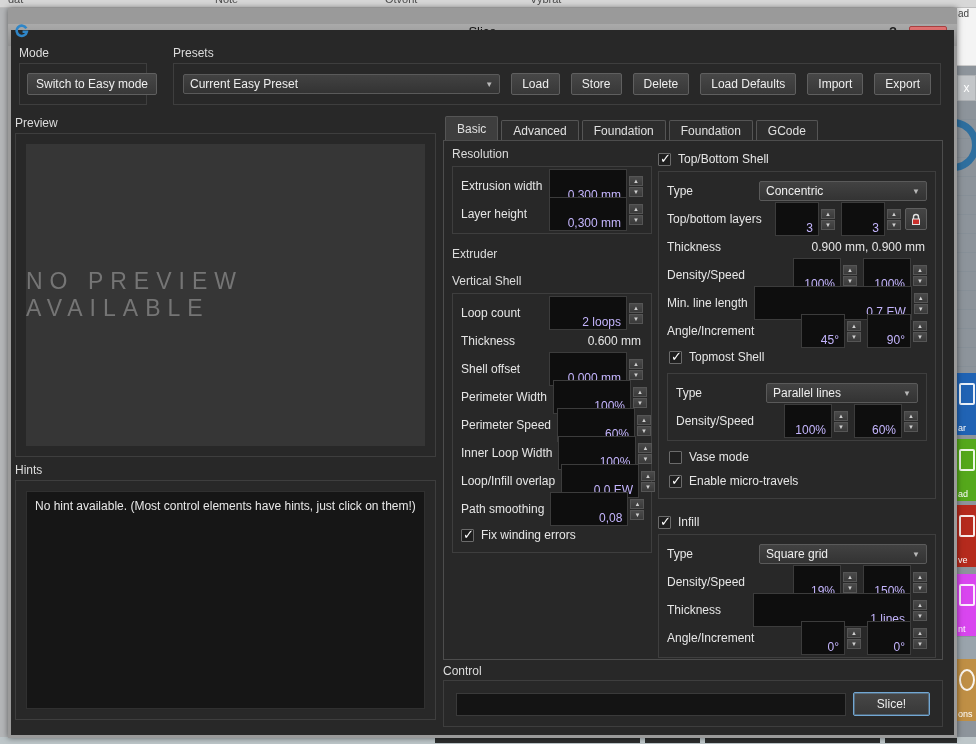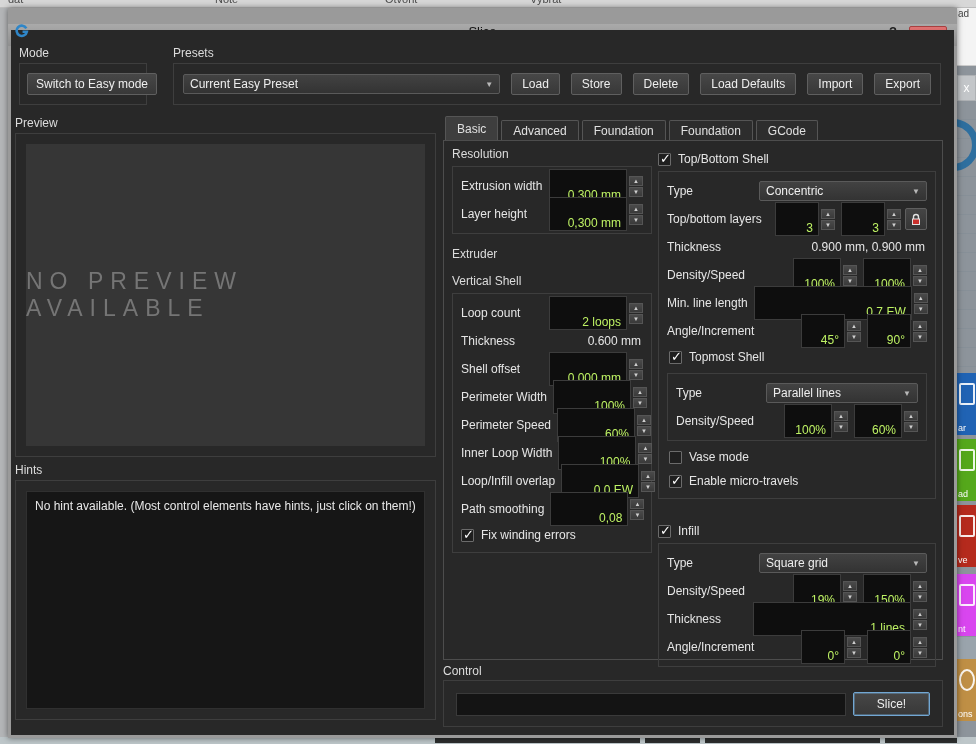--- a/index.html
+++ b/index.html
@@ -40,21 +40,21 @@
   .btn.focus { border:1px solid #72a7d3; box-shadow:0 0 0 1px rgba(114,167,211,.4) inset; }
 
   
   .combo { background:linear-gradient(#424242,#333333); border:1px solid #5a5a5a; border-radius:2px; height:20px; display:flex; align-items:center; padding:0 6px; color:#eee; }
   .combo .arr { margin-left:auto; font-size:8px; color:#b8b8b8; }
 
   
   .grp-row { display:flex; align-items:center; height:28px; padding:0 8px; }
   .grp-row .rl { flex:1; color:#e6e6e6; white-space:nowrap; }
   .sfield { display:flex; align-items:center; margin-left:6px; }
-  .sval { background:#0e0e0e; border:1px solid #3c3c3c; height:32px; line-height:18px; color:#bef264; text-align:right; padding:16px 5px; }
+  .sval { background:#0e0e0e; border:1px solid #3c3c3c; height:32px; line-height:18px; color:#c4b5fd; text-align:right; padding:16px 5px; }
   .w70{width:78px;} .w46{width:48px;} .w150{width:158px;} .w42{width:44px;}
   .spin { width:14px; height:20px; margin-left:2px; display:flex; flex-direction:column; }
   .spin b { flex:1; background:linear-gradient(#4a4a4a,#3a3a3a); border:1px solid #555; color:#cfcfcf; font-size:6px; line-height:8px; text-align:center; font-weight:normal; }
   .spin b+b { margin-top:1px; }
   .static-val { color:#e6e6e6; padding-right:2px; }
 
   
   .cbrow { display:flex; align-items:center; height:24px; }
   .cb { width:13px; height:13px; background:#1f1f1f; border:1px solid #6b6b6b; border-radius:1px; margin-right:7px; position:relative; flex:none; }
   .cb.on::after { content:"\2713"; position:absolute; left:1px; top:-3px; color:#fff; font-size:13px; }
@@ -399,21 +399,21 @@
           <div class="cbrow" style="padding:0 10px">
             <span class="cb"></span>
             <span>Vase mode</span>
           </div>
           <div class="cbrow" style="padding:0 10px">
             <span class="cb on"></span>
             <span>Enable micro-travels</span>
           </div>
         </div>
 
-        <div class="cbrow" style="margin-top:20px">
+        <div class="cbrow" style="margin-top:11px">
           <span class="cb on"></span>
           <span>Infill</span>
         </div>
         <div class="grp" style="position:static;padding:5px 0">
           <div class="grp-row">
             <span class="rl">Type</span>
             <span class="combo" style="width:168px">
               <span>Square grid</span>
               <span class="arr">▼</span>
             </span>

